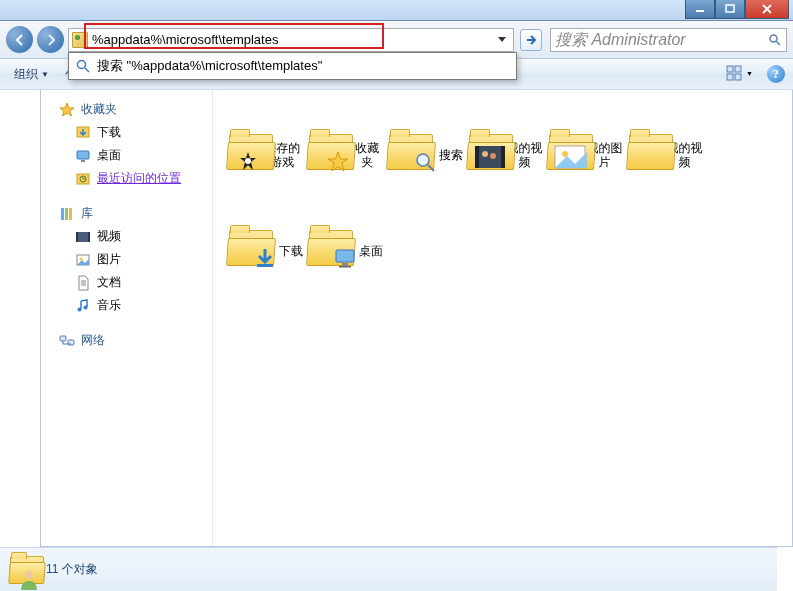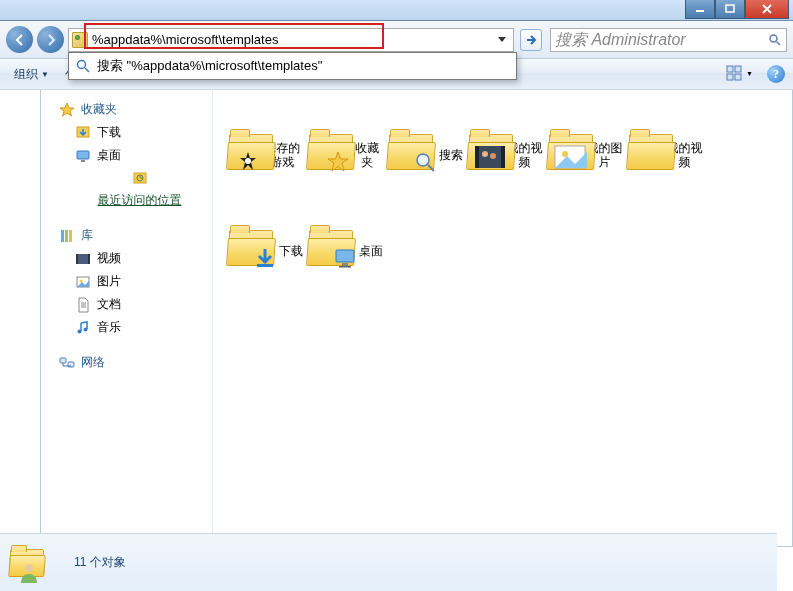--- a/index.html
+++ b/index.html
@@ -55,41 +55,41 @@
 .help-icon { width:18px; height:18px; border-radius:50%; background: radial-gradient(circle at 30% 30%, #9fd1ff, #2b7cd0); color:#fff; display:flex; align-items:center; justify-content:center; font-weight:bold; font-size:12px; font-family:Georgia,serif; }
 
 
 .content { position:absolute; left:0; right:0; top:90px; bottom:44px; border:1px solid #b9c8da; border-top:none; display:flex; background:#fff;margin-left:40px; }
 
 
 .sidebar { width: 172px; border-right: 1px solid #e5edf6; padding: 8px 0; overflow:hidden; }
 .sb-group { margin-bottom: 12px; }
 .sb-header { display:flex; align-items:center; gap:6px; padding:3px 8px 3px 18px; color:#24588f; font-size:12px; }
 .sb-item { display:flex; align-items:center; gap:6px; padding:3px 8px 3px 34px; color:#000; }
-.sb-item.link { color:#14532d; text-decoration:underline;flex-direction:column; }
+.sb-item.link { color:#6d28d9; text-decoration:underline; }
 .sb-ico { width:16px; height:16px; flex-shrink:0; display:flex; align-items:center; justify-content:center; }
 
 
 
 
 .filegrid { flex:1; padding: 14px 10px; display:flex; flex-wrap:wrap; align-content:flex-start; gap: 0; }
 .file-item { width: 80px; height: 96px; display:flex; flex-direction:row; align-items:center; justify-content:flex-start; }
 .file-icon { width:56px; height:48px; position:relative; }
 .file-label { font-size:12px; color:#000; text-align:center; margin-top:6px; line-height:1.2; }
 
 
 .folder-shape { position:absolute; left:6px; top:6px; width:44px; height:34px; background: linear-gradient(to bottom,#ffe9a3,#f5cf5a); border:1px solid #d1a82e; border-radius:2px 2px 3px 3px; }
 .folder-shape::before { content:''; position:absolute; left:0; top:-6px; width:18px; height:7px; background:linear-gradient(to bottom,#ffe9a3,#f9dd7c); border:1px solid #d1a82e; border-bottom:none; border-radius:2px 2px 0 0; }
 .folder-front { position:absolute; left:4px; top:14px; width:48px; height:28px; background: linear-gradient(to bottom,#ffeea9 0%,#f8da6f 50%,#f3cb48 100%); border:1px solid #cf9f20; border-radius:2px; transform:skewX(-4deg); }
 
 
 .overlay { position:absolute; right:2px; bottom:2px; width:24px; height:24px; display:flex; align-items:center; justify-content:center; }
 
 
-.statusbar { position:absolute; left:0; right:16px; bottom:0; height:58px; background: linear-gradient(to bottom,#f1f6fc,#e4eef9); border-top:1px solid #c6d5e8; display:flex; align-items:center; padding:0 10px; gap:28px; }
+.statusbar { position:absolute; left:0; right:16px; bottom:0; height:44px; background: linear-gradient(to bottom,#f1f6fc,#e4eef9); border-top:1px solid #c6d5e8; display:flex; align-items:center; padding:0 10px; gap:0; }
 .status-folder { width:36px; height:36px; position:relative; }
 .status-folder .folder-shape { left:0; top:4px; width:34px; height:26px; }
 .status-folder .folder-shape::before { width:14px; height:6px; top:-5px; }
 .status-folder .folder-front { left:-1px; top:10px; width:36px; height:22px; }
 .status-person { position:absolute; left:8px; bottom:-2px; width:22px; height:22px; }
 .status-text { color:#214a77; font-size:12px; }
 </style>
 </head>
 <body>
 

